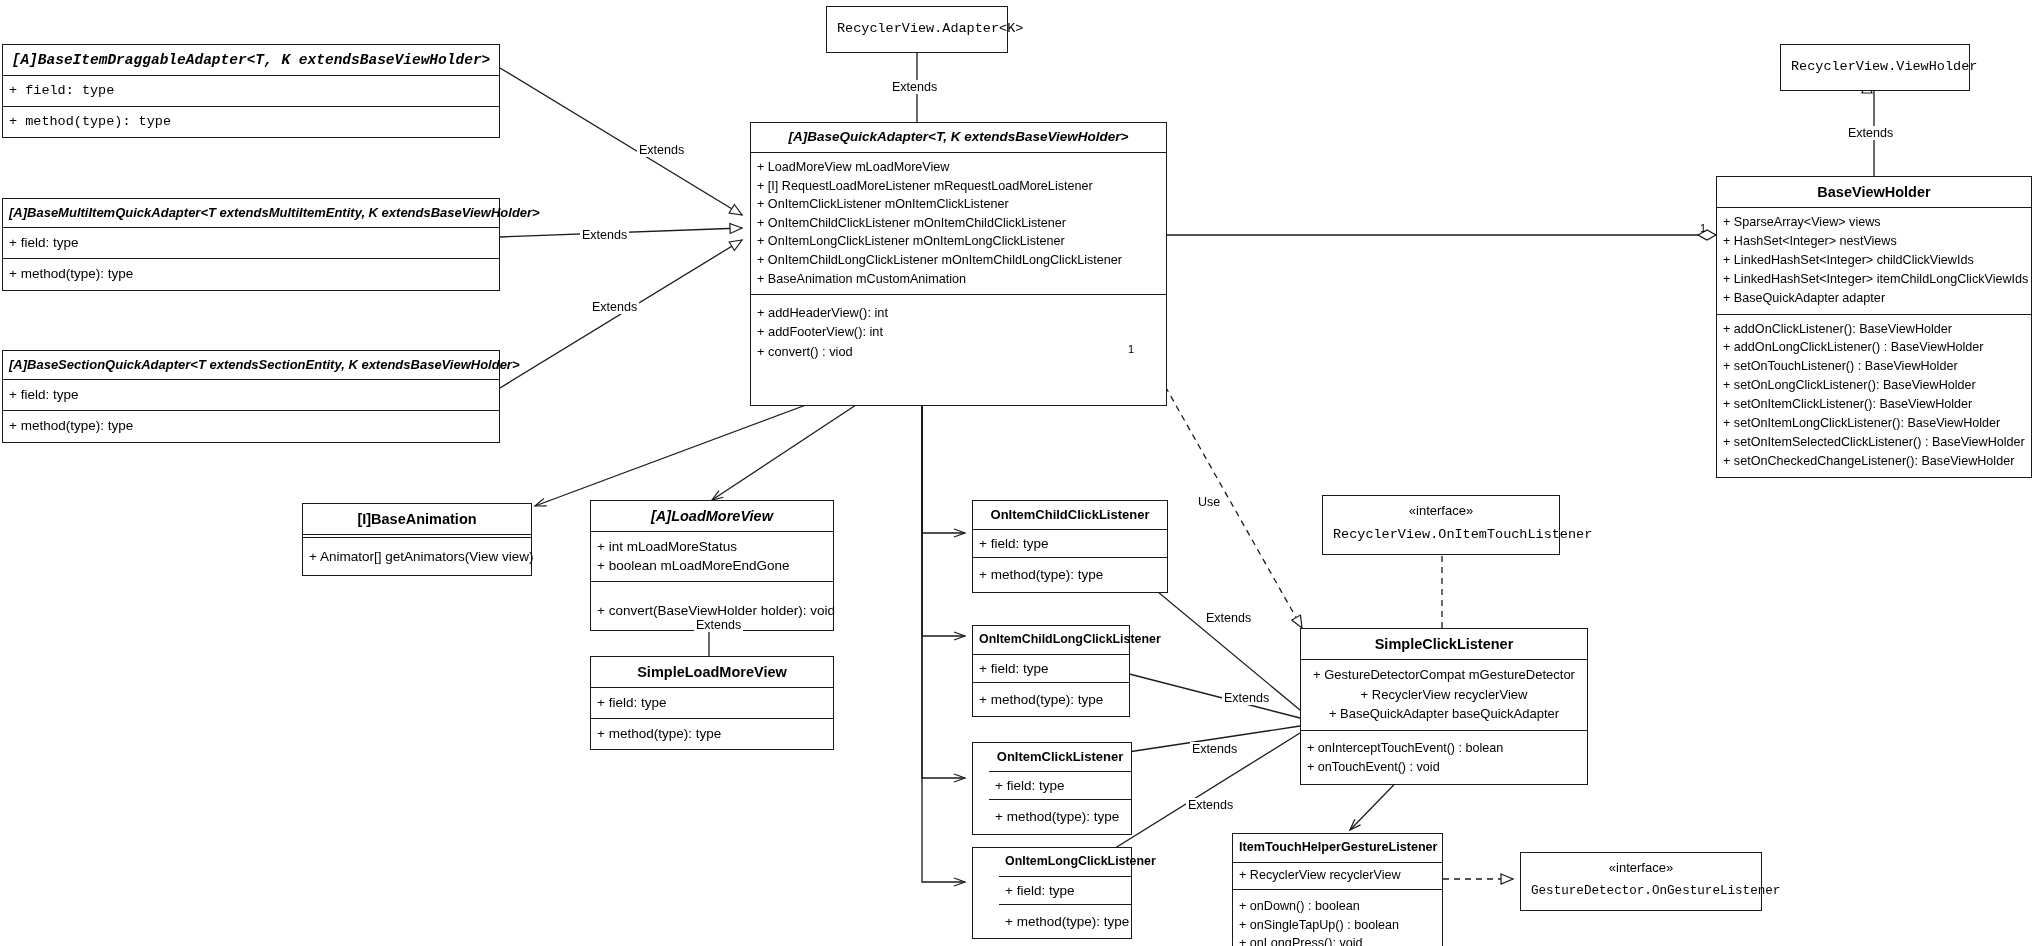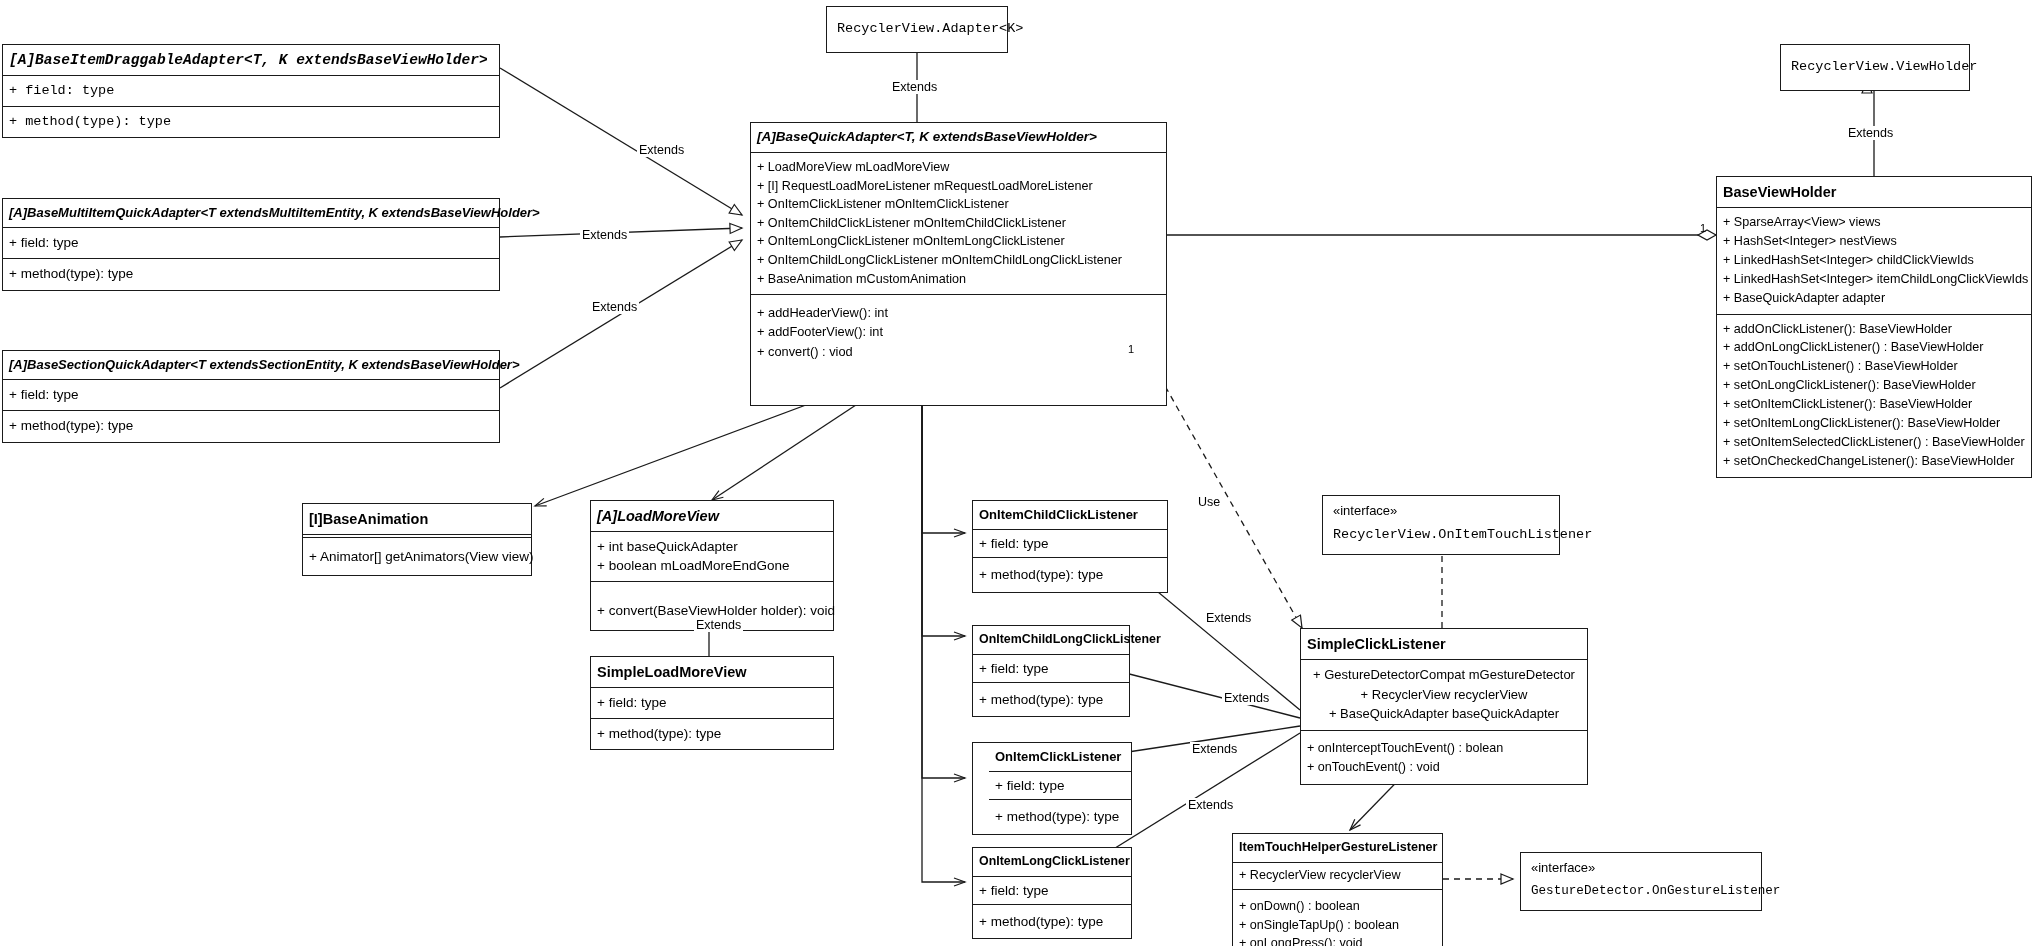--- a/index.html
+++ b/index.html
@@ -27,21 +27,21 @@
     pointer-events: none;
   }
   .uml {
     position: absolute;
     box-sizing: border-box;
     border: 1.3px solid #1a1a1a;
     background: #ffffff;
     z-index: 2;
   }
   .uml .hdr {
-    text-align: left;
+    text-align: center;
     font-size: 14.5px;
     font-weight: bold;
     padding: 6px 6px 6px 6px;
     line-height: 1.25;
     white-space: nowrap;
   }
   .uml .hdr.italic {
     font-style: italic;
   }
   .uml .sect {
@@ -245,21 +245,21 @@
       <div class="row">+ setOnItemClickListener():  BaseViewHolder</div>
       <div class="row">+ setOnItemLongClickListener(): BaseViewHolder</div>
       <div class="row">+ setOnItemSelectedClickListener() : BaseViewHolder</div>
       <div class="row">+ setOnCheckedChangeListener(): BaseViewHolder</div>
     </div>
   </div>
 
   <div class="uml" style="left:590px; top:500px; width:244px;">
     <div class="hdr italic">[A]LoadMoreView</div>
     <div class="sect">
-      <div class="row">+ int baseQuickAdapter</div>
+      <div class="row">+ int mLoadMoreStatus</div>
       <div class="row">+ boolean mLoadMoreEndGone</div>
     </div>
     <div class="sect" style="padding-top:19px; padding-bottom:9px;">
       <div class="row">+ convert(BaseViewHolder holder): void</div>
     </div>
   </div>
 
   <div class="uml" style="left:590px; top:656px; width:244px;">
     <div class="hdr">SimpleLoadMoreView</div>
     <div class="sect">
@@ -293,21 +293,21 @@
   <div class="uml" style="left:972px; top:742px; width:160px;padding-left:16px;">
     <div class="hdr" style="font-size:13px;">OnItemClickListener</div>
     <div class="sect thin">
       <div class="row">+ field: type</div>
     </div>
     <div class="sect thin" style="padding-top:7px; padding-bottom:7px;">
       <div class="row">+ method(type): type</div>
     </div>
   </div>
 
-  <div class="uml" style="left:972px; top:847px; width:160px;">
+  <div class="uml" style="left:972px; top:847px; width:160px;padding-left:26px;">
     <div class="hdr" style="font-size:12.4px;">OnItemLongClickListener</div>
     <div class="sect thin">
       <div class="row">+ field: type</div>
     </div>
     <div class="sect thin" style="padding-top:7px; padding-bottom:7px;">
       <div class="row">+ method(type): type</div>
     </div>
   </div>
 
   <div class="uml iface" style="left:1322px; top:495px; width:238px;">

